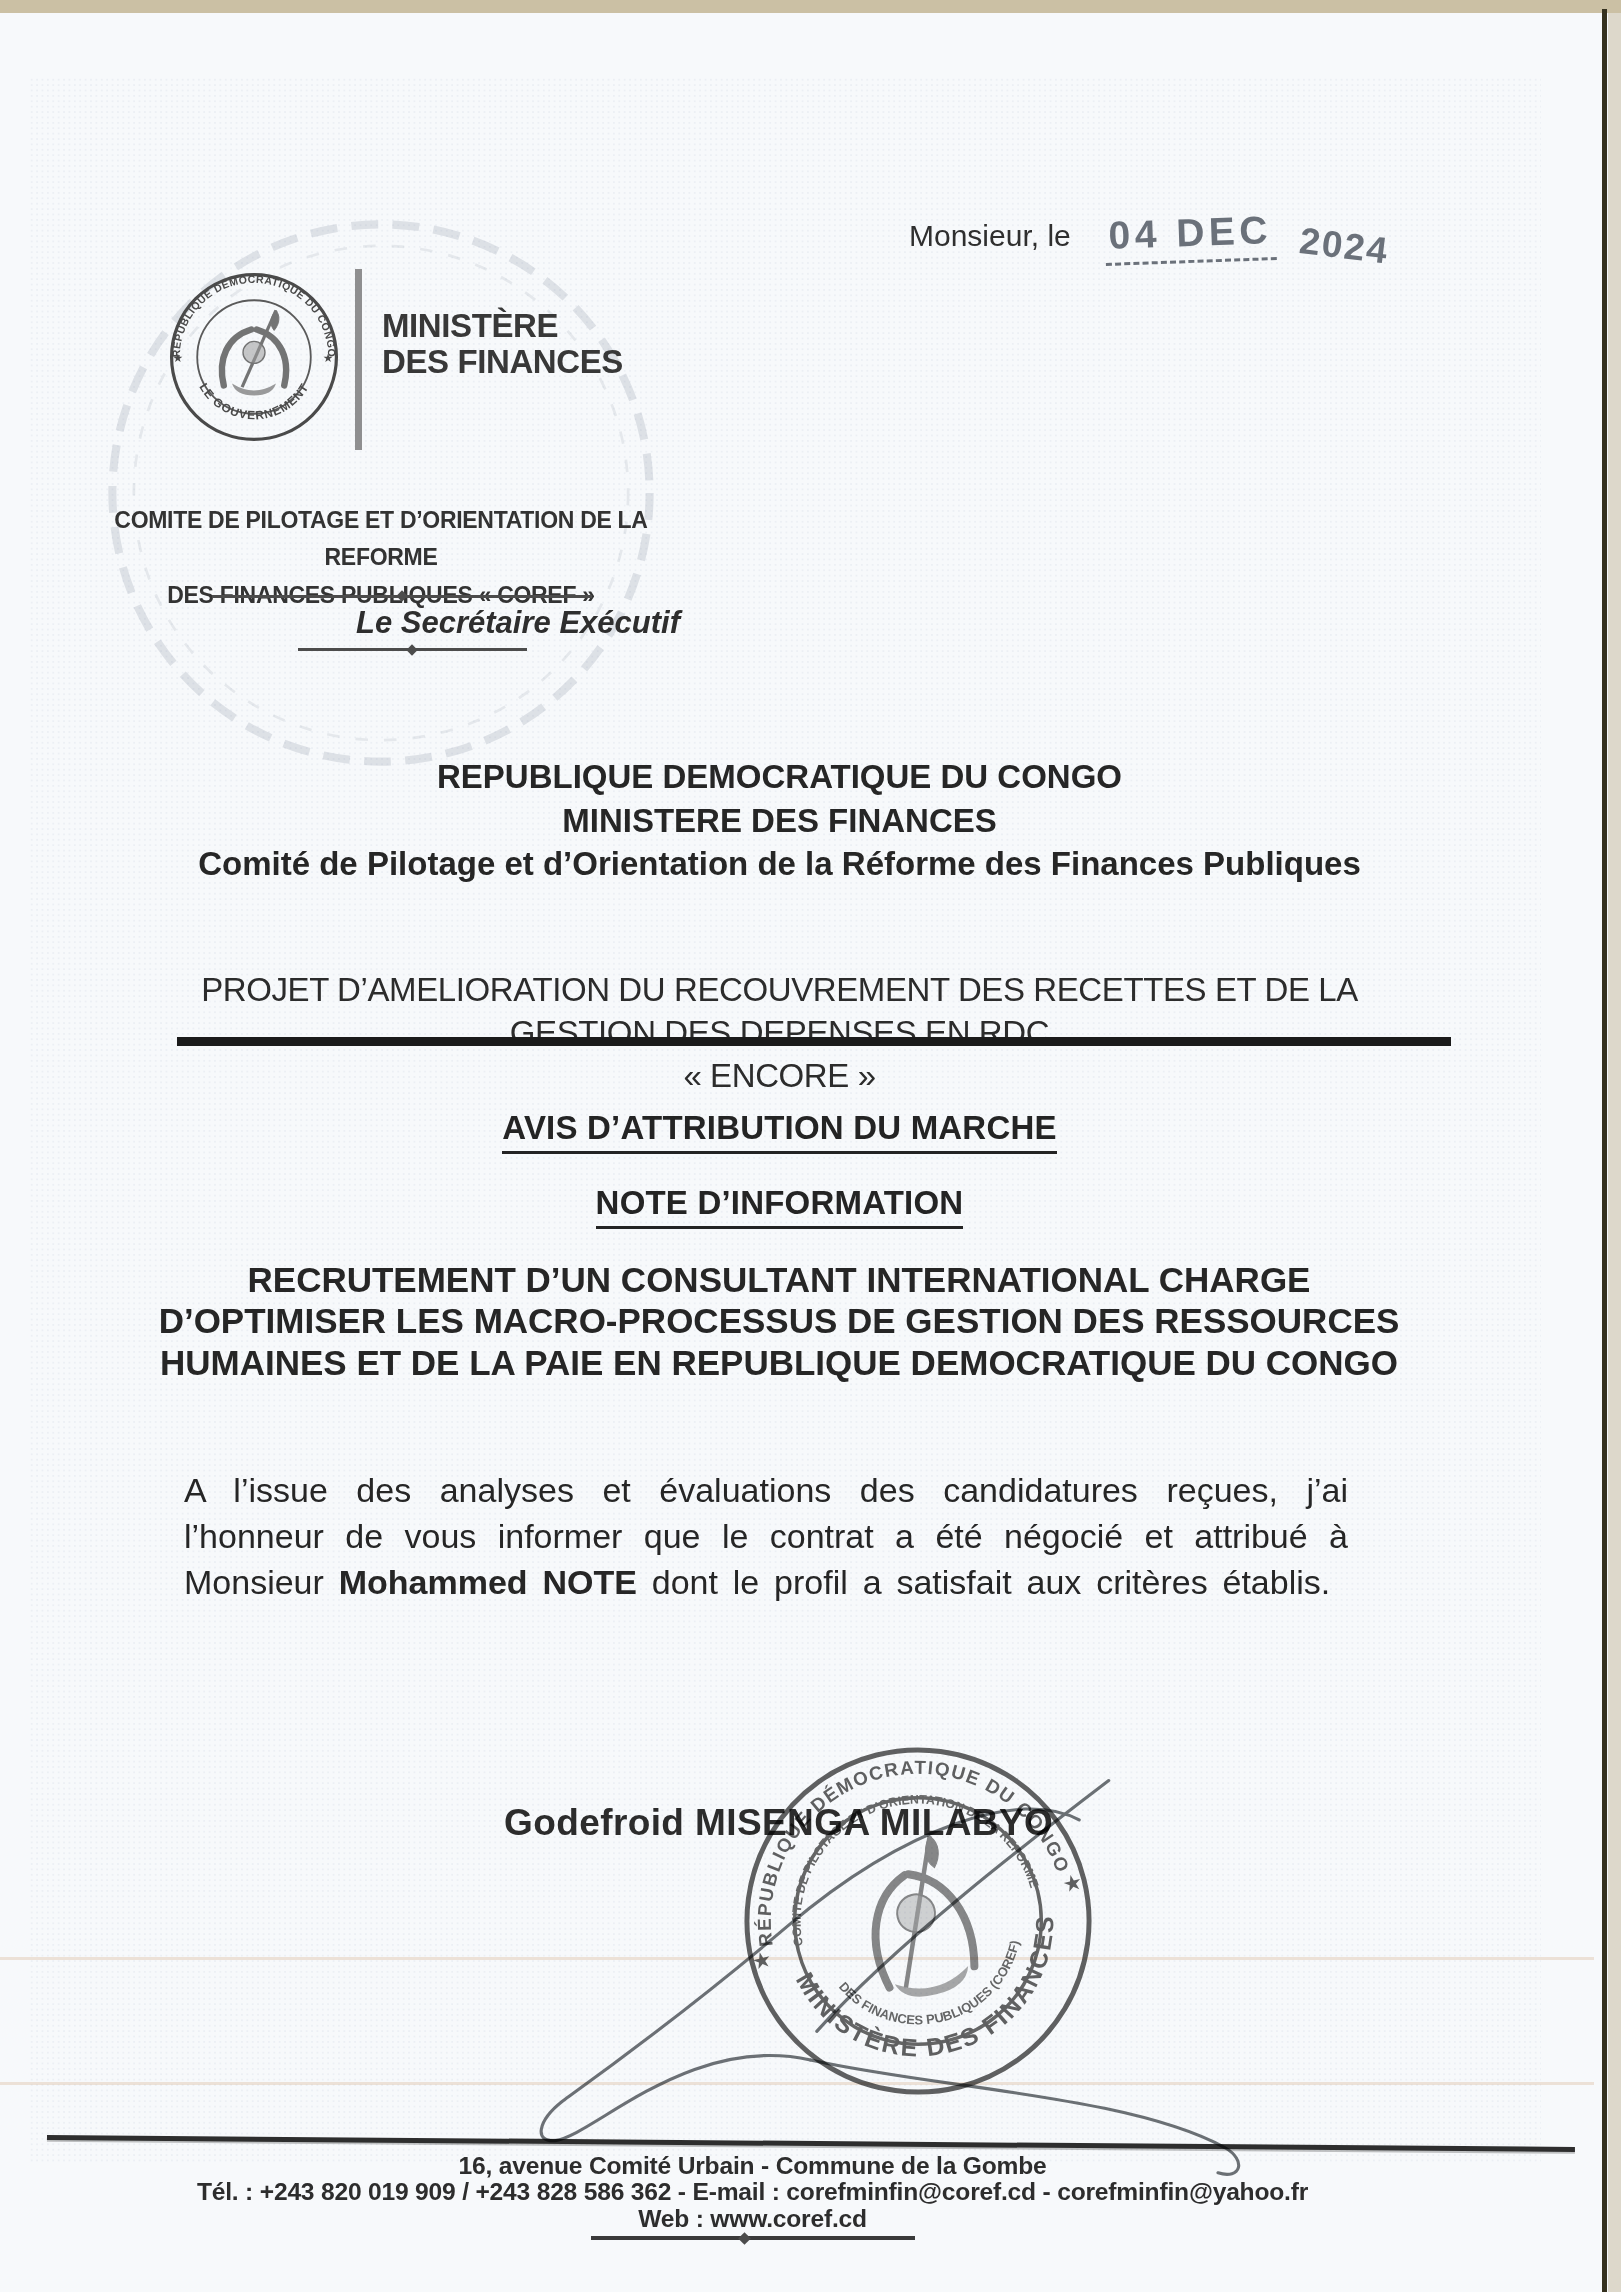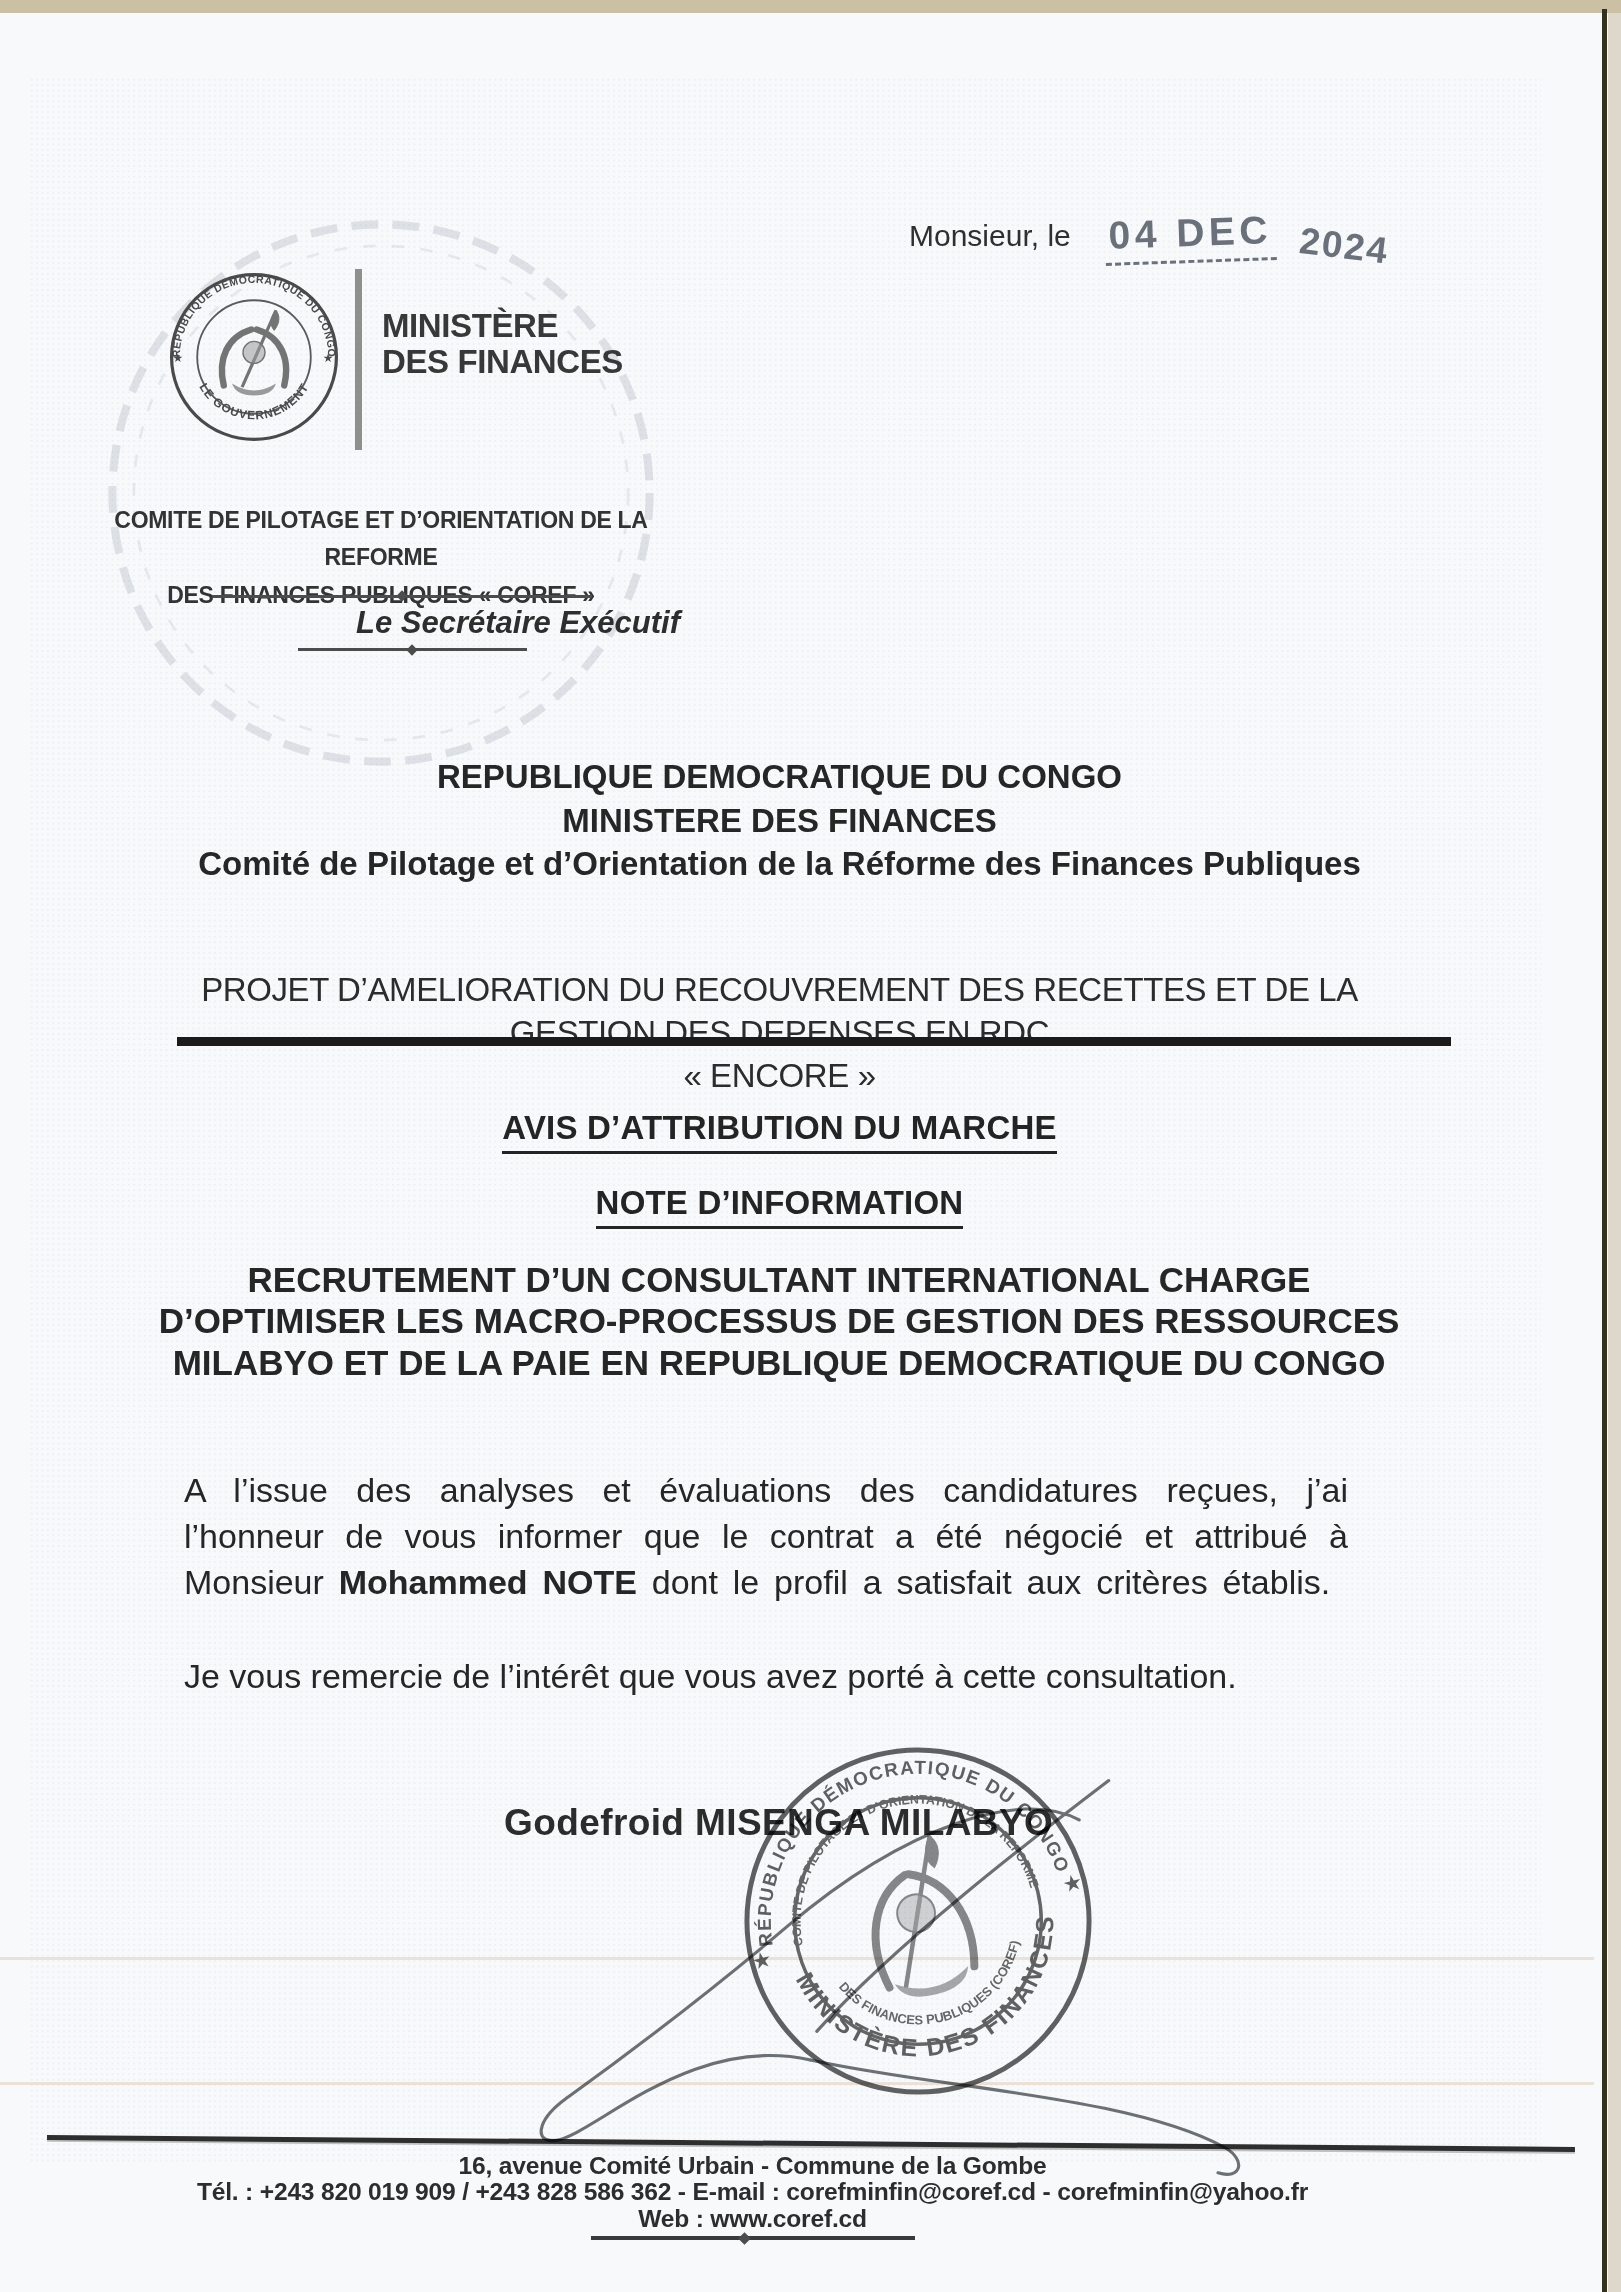--- a/index.html
+++ b/index.html
@@ -141,29 +141,28 @@
   <div class="title-wrap" style="top:1109px;">
     <span class="title-ul">AVIS D’ATTRIBUTION DU MARCHE</span>
   </div>
   <div class="title-wrap" style="top:1184px;">
     <span class="title-ul">NOTE D’INFORMATION</span>
   </div>
 
   <div class="subject">
     <div>RECRUTEMENT D’UN CONSULTANT INTERNATIONAL CHARGE</div>
     <div>D’OPTIMISER LES MACRO-PROCESSUS DE GESTION DES RESSOURCES</div>
-    <div>MILABYO ET DE LA PAIE EN REPUBLIQUE DEMOCRATIQUE DU CONGO</div>
+    <div>HUMAINES ET DE LA PAIE EN REPUBLIQUE DEMOCRATIQUE DU CONGO</div>
   </div>
 
   <div class="para1">
     <span>A l’issue des analyses et évaluations des candidatures reçues, j’ai l’honneur de vous informer que le contrat a été négocié et attribué à Monsieur</span>
     <b>Mohammed NOTE</b>
     <span>dont le profil a satisfait aux critères établis.</span>
   </div>
-  <div class="para2">Je vous remercie de l’intérêt que vous avez porté à cette consultation.</div>
 
   <div class="sig-name">Godefroid MISENGA MILABYO</div>
 
   <svg class="stamp-svg" width="358" height="358" viewBox="0 0 360 360">
     <defs>
       <path id="stampTopOuter" d="M 32 180 A 148 148 0 0 1 328 180"></path>
       <path id="stampBottomOuter" d="M 44 180 A 136 136 0 0 0 316 180"></path>
       <path id="stampTopInner" d="M 62 180 A 118 118 0 0 1 298 180"></path>
       <path id="stampBottomInner" d="M 76 180 A 104 104 0 0 0 284 180"></path>
     </defs>

